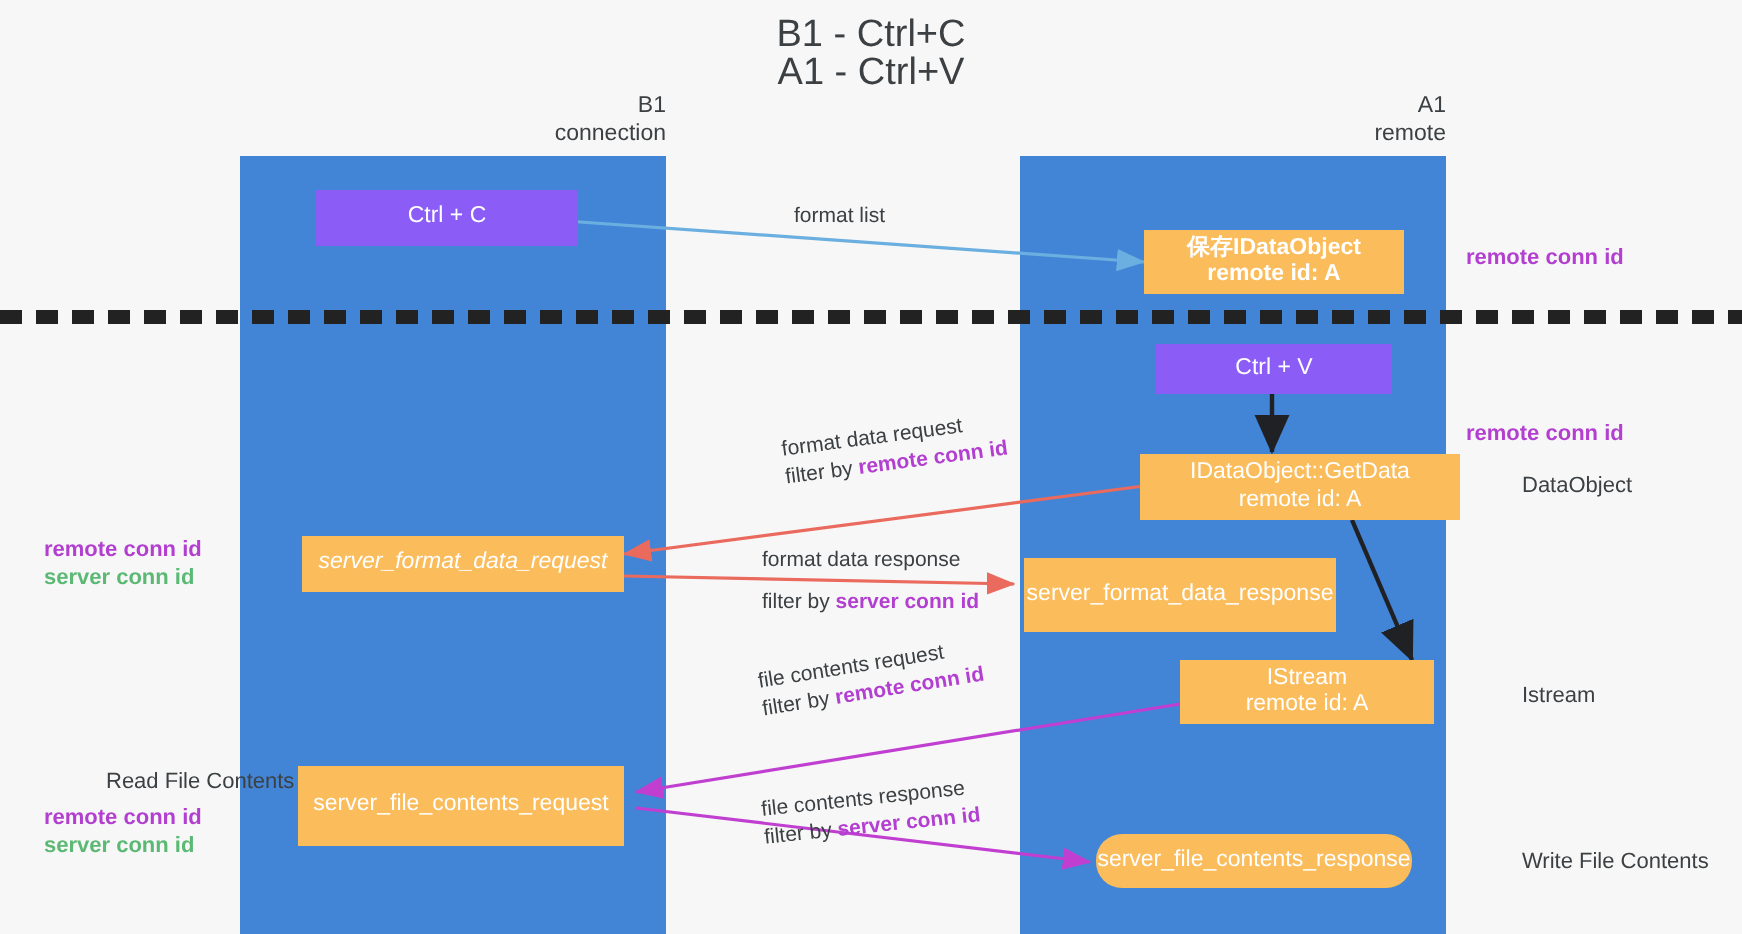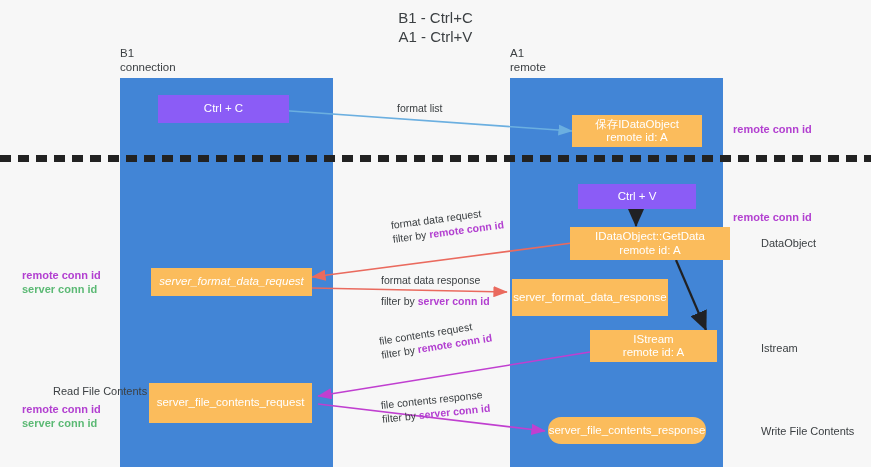--- a/index.html
+++ b/index.html
@@ -29,36 +29,36 @@
     position: absolute;
     background: #4285d6;
   }
   #col-b1 { left: 120px; top: 78px;  width: 213px; height: 389px; }
   #col-a1 { left: 510px; top: 78px;  width: 213px; height: 389px; }
 
   
   .col-head {
     position: absolute;
     width: 213px;
-    text-align: left;
+    text-align: right;
     font-size: 11.5px;
     line-height: 14px;
     color: #3c4043;
   }
   #head-b1 { left: 120px; top: 46px; }
   #head-a1 { left: 510px; top: 46px; }
   .col-head .l2 { display: block; }
 
   
   #title {
     position: absolute;
     left: 0; top: 8px;
     width: 871px;
     text-align: center;
-    font-size: 15px;
+    font-size: 19px;
     line-height: 19px;
     color: #3c4043;
   }
   #title span { display: block; }
 
   
   #divider {
     position: absolute;
     left: 0px;
     top: 155px;
@@ -171,26 +171,26 @@
 
     <path d="M 590 352 L 318 396" stroke="#c03fd0" stroke-width="1.6" fill="none" marker-end="url(#ar-mag)"></path>
 
     <path d="M 318 404 L 545 431" stroke="#c03fd0" stroke-width="1.6" fill="none" marker-end="url(#ar-mag)"></path>
   </svg>
 
   <div class="node green" style="left:158px; top:95px; width:131px; height:28px;">
     <span>Ctrl + C</span>
   </div>
 
-  <div class="node orange" style="left:572px; top:115px; width:130px; height:32px;">
+  <div class="node orange" style="left:572px; top:115px; width:130px; height:32px;font-weight:bold;">
     <span>保存IDataObject</span>
     <span class="l2">remote id: A</span>
   </div>
 
-  <div class="node green" style="left:578px; top:172px; width:118px; height:25px;margin-top:12px;">
+  <div class="node green" style="left:578px; top:172px; width:118px; height:25px;">
     <span>Ctrl + V</span>
   </div>
 
   <div class="node orange" style="left:570px; top:227px; width:160px; height:33px;">
     <span>IDataObject::GetData</span>
     <span class="l2">remote id: A</span>
   </div>
 
   <div class="node orange" style="left:151px; top:268px; width:161px; height:28px;font-style:italic;">
     <span>server_format_data_request</span>

